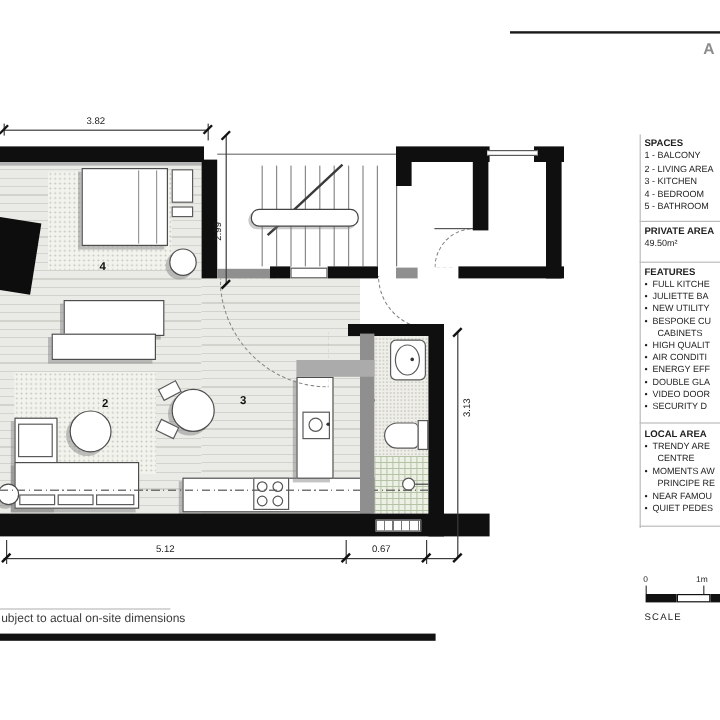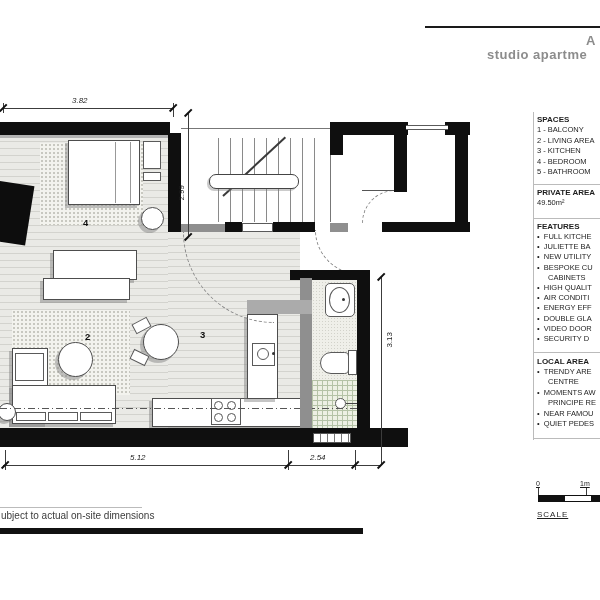--- a/index.html
+++ b/index.html
@@ -24,51 +24,50 @@
   .furnf{position:absolute;background:#fff;border:1px solid #5a5a5a;z-index:6;box-sizing:border-box;}
   .round{border-radius:50%;}
   .tread{position:absolute;width:1px;background:#8a8a8a;z-index:3;}
   .diag{position:absolute;height:2px;background:#3a3a3a;transform-origin:0 50%;z-index:4;}
   .rail{position:absolute;background:#fff;border:1px solid #444;border-radius:7px;z-index:5;
         box-shadow:-2px 2px 0 rgba(125,125,125,.4);}
   .arc{position:absolute;z-index:6;}
   .dline{position:absolute;background:#3c3c3c;z-index:20;}
   .thin{position:absolute;background:#777;z-index:4;}
   .tick{position:absolute;width:10px;height:1.5px;background:#111;transform:rotate(-45deg);z-index:21;}
-  .dimtxt{position:absolute;font-size:8px;z-index:21;color:#1d1d1d;font-style:italic;}
+  .dimtxt{position:absolute;font-size:8px;z-index:21;color:#1d1d1d;}
   .vdim{position:absolute;font-size:8px;color:#1d1d1d;writing-mode:vertical-rl;transform:rotate(180deg);z-index:21;}
   .roomlbl{position:absolute;font-size:9.5px;font-weight:bold;color:#0f0f0f;z-index:8;}
   .dashdot{position:absolute;height:1px;z-index:7;
     background:repeating-linear-gradient(90deg,#555 0 7px,transparent 7px 10px,#555 10px 11px,transparent 11px 14px);}
   .hobc{position:absolute;width:9px;height:9px;border:1px solid #555;border-radius:50%;box-sizing:border-box;background:#fff;}
   
   .title1{position:absolute;font-size:13px;font-weight:bold;color:#8c8c8c;z-index:30;}
   .title2{position:absolute;font-size:13px;font-weight:bold;color:#8c8c8c;letter-spacing:.5px;white-space:nowrap;z-index:30;}
   .hrule{position:absolute;background:#1a1a1a;z-index:30;}
   .prule{position:absolute;background:#bbb;z-index:30;}
   .panelsec{position:absolute;width:80px;z-index:30;}
   .sec-title{font-size:8px;font-weight:bold;line-height:11px;white-space:nowrap;}
   .pitem{font-size:7.5px;line-height:10.6px;white-space:nowrap;}
   .fitem{font-size:7.5px;line-height:10.2px;white-space:nowrap;}
   .litem{font-size:7.5px;line-height:10.4px;white-space:nowrap;}
   .b::before{content:"•\00a0\00a0";}
   .w{padding-left:11px;}
-  .scaletxt{position:absolute;font-size:7px;z-index:30;text-decoration:underline;}
+  .scaletxt{position:absolute;font-size:7px;z-index:30;}
   .note{position:absolute;font-size:10px;color:#3c3c3c;z-index:30;white-space:nowrap;}
   .radiator{position:absolute;background:#fff;border:1px solid #555;z-index:12;box-sizing:border-box;
     background-image:repeating-linear-gradient(90deg,transparent 0 6px,#777 6px 7px);}
 </style>
 </head>
 <body>
 
 <div id="stage">
 
   <div class="hrule" style="left:425px;top:26px;width:175px;height:2px;"></div>
   <div class="title1" style="left:586px;top:33px;">A</div>
-  <div class="title2" style="left:487px;top:47px;">studio apartme</div>
 
   <div class="planks" style="left:0;top:135px;width:168px;height:293px;"></div>
   <div class="planks" style="left:168px;top:232px;width:132px;height:196px;"></div>
   <div class="stairbg" style="left:181px;top:128px;width:149px;height:95px;"></div>
   <div class="bathfloor" style="left:312px;top:278px;width:45px;height:103px;"></div>
   <div class="shower" style="left:312px;top:380px;width:45px;height:48px;"></div>
   <div class="rug" style="left:40px;top:143px;width:103px;height:82px;"></div>
   <div class="rug" style="left:12px;top:310px;width:118px;height:85px;"></div>
 
   <div class="wall" style="left:0;top:122px;width:170px;height:13px;"></div>
@@ -180,21 +179,21 @@
   <div class="vdim" style="left:385px;top:332px;">3.13</div>
 
   <div class="dline" style="left:3px;top:465px;width:378px;height:1px;"></div>
   <div class="dline" style="left:5px;top:450px;width:1px;height:20px;"></div>
   <div class="dline" style="left:288px;top:450px;width:1px;height:20px;"></div>
   <div class="dline" style="left:355px;top:450px;width:1px;height:20px;"></div>
   <div class="tick" style="left:0px;top:464px;"></div>
   <div class="tick" style="left:283px;top:464px;"></div>
   <div class="tick" style="left:350px;top:464px;"></div>
   <div class="dimtxt" style="left:130px;top:453px;">5.12</div>
-  <div class="dimtxt" style="left:310px;top:453px;">2.54</div>
+  <div class="dimtxt" style="left:310px;top:453px;">0.67</div>
 
   <div class="prule" style="left:533px;top:112px;width:1px;height:328px;"></div>
   <div class="prule" style="left:533px;top:184px;width:67px;height:1px;"></div>
   <div class="prule" style="left:533px;top:218px;width:67px;height:1px;"></div>
   <div class="prule" style="left:533px;top:352px;width:67px;height:1px;"></div>
   <div class="prule" style="left:533px;top:438px;width:67px;height:1px;"></div>
 
   <div class="panelsec" style="left:537px;top:114px;">
     <div class="sec-title">SPACES</div>
     <div class="pitem">1 - BALCONY</div>

